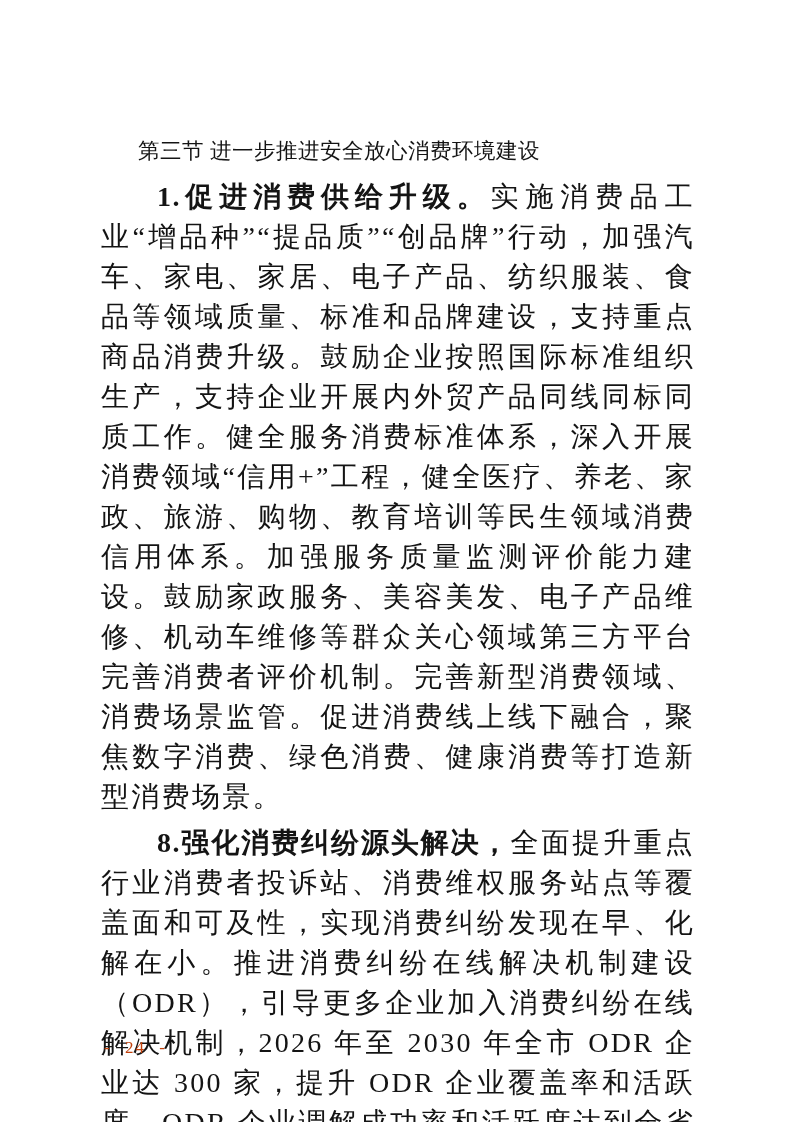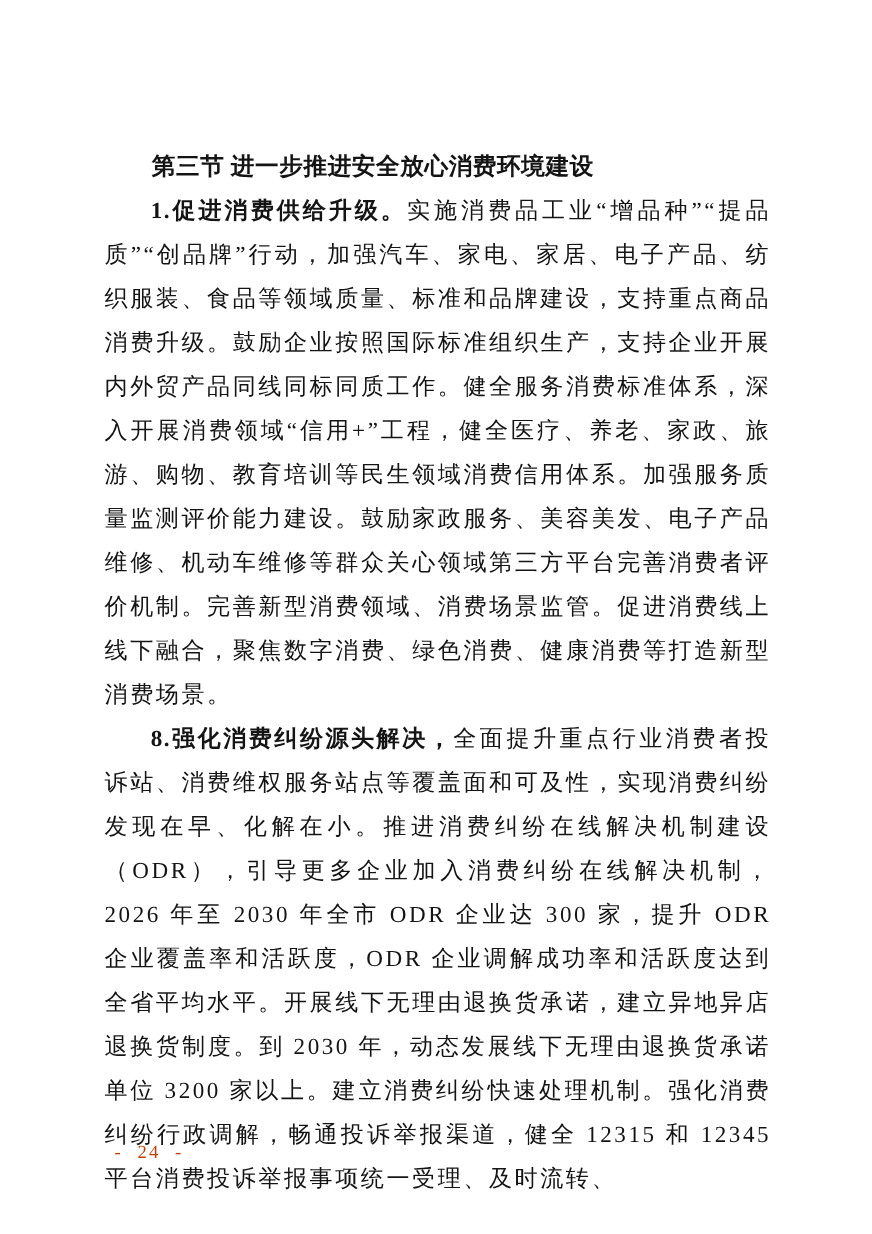--- a/index.html
+++ b/index.html
@@ -23,28 +23,28 @@
     .content {
       position: absolute;
       left: 95px;
       top: 131px;
       width: 606px;
     }
     .heading {
       margin: 0;
       font-size: 21.5px;
       line-height: 40px;
-      font-weight: 700;
+      font-weight: 400;
       text-indent: 2em;
       letter-spacing: 0.5px;
       white-space: nowrap;
     }
     .para {
-      margin: 0;
-      font-size: 21px;
+      margin: 6px;
+      font-size: 28px;
       line-height: 40px;
       text-indent: 2em;
       text-align: justify;
       text-justify: inter-character;
       letter-spacing: 2.3px;
     }
     .lead {
       font-weight: 700;
       letter-spacing: 1.4px;
     }

